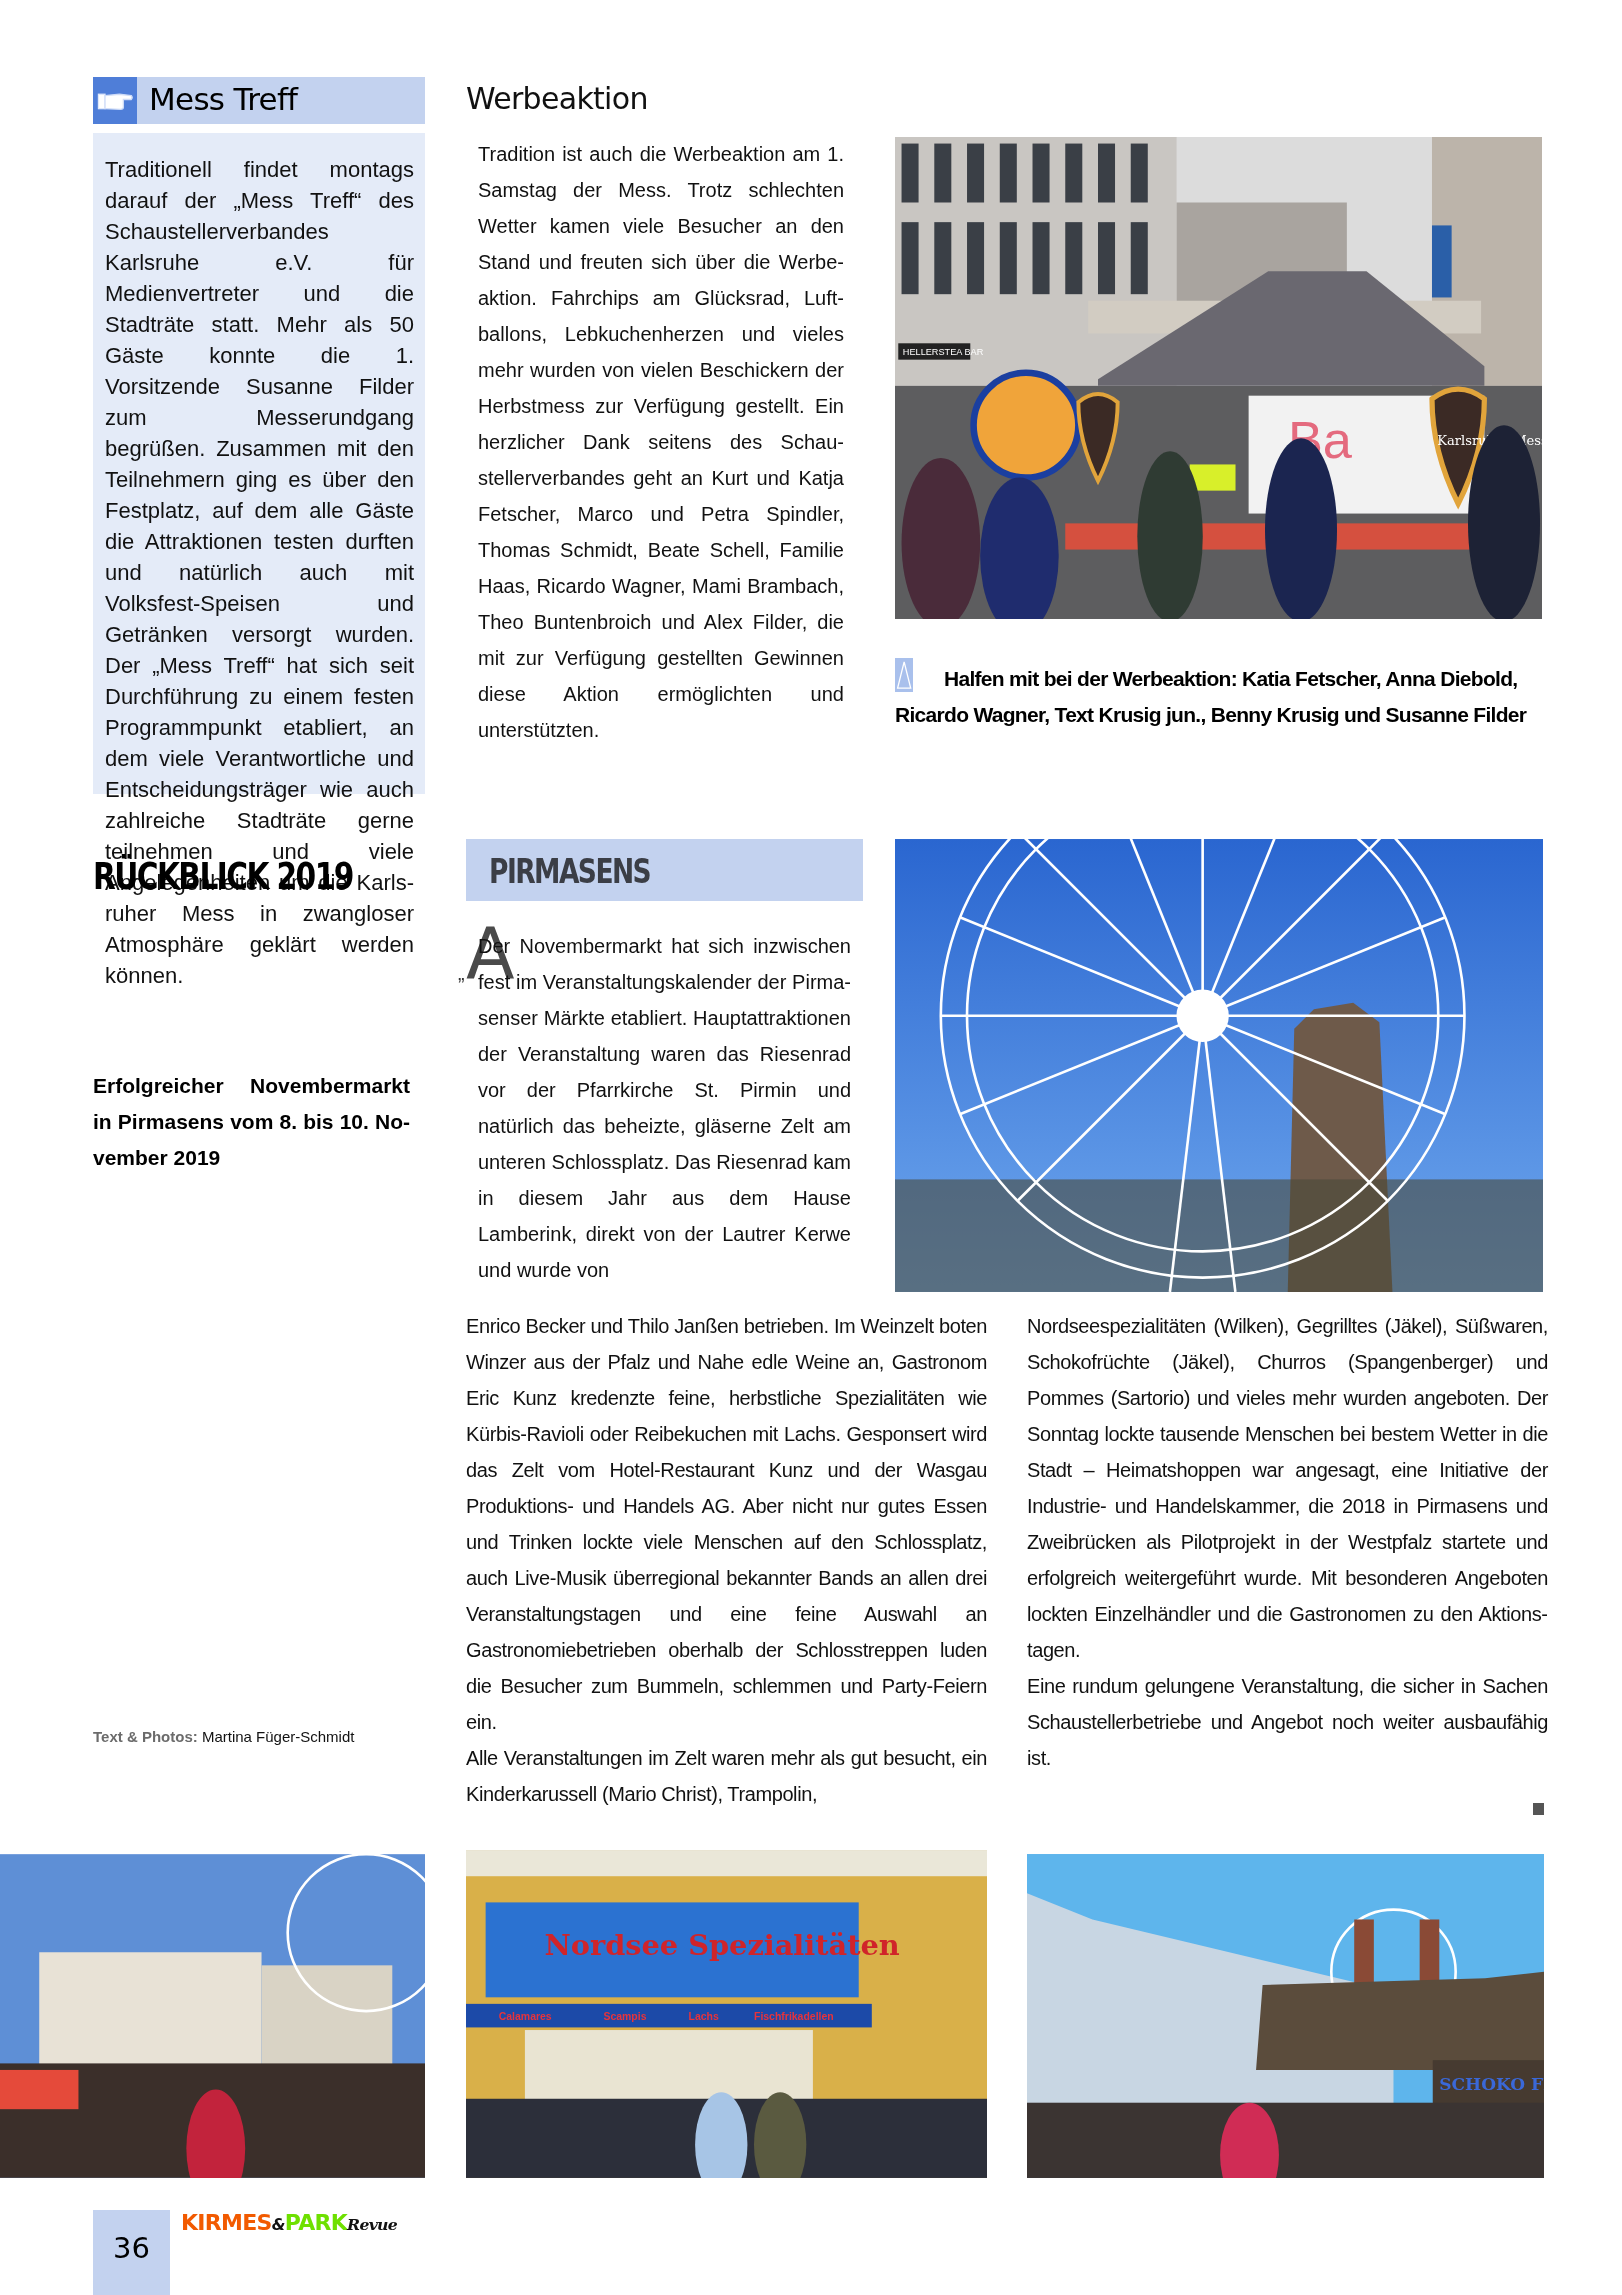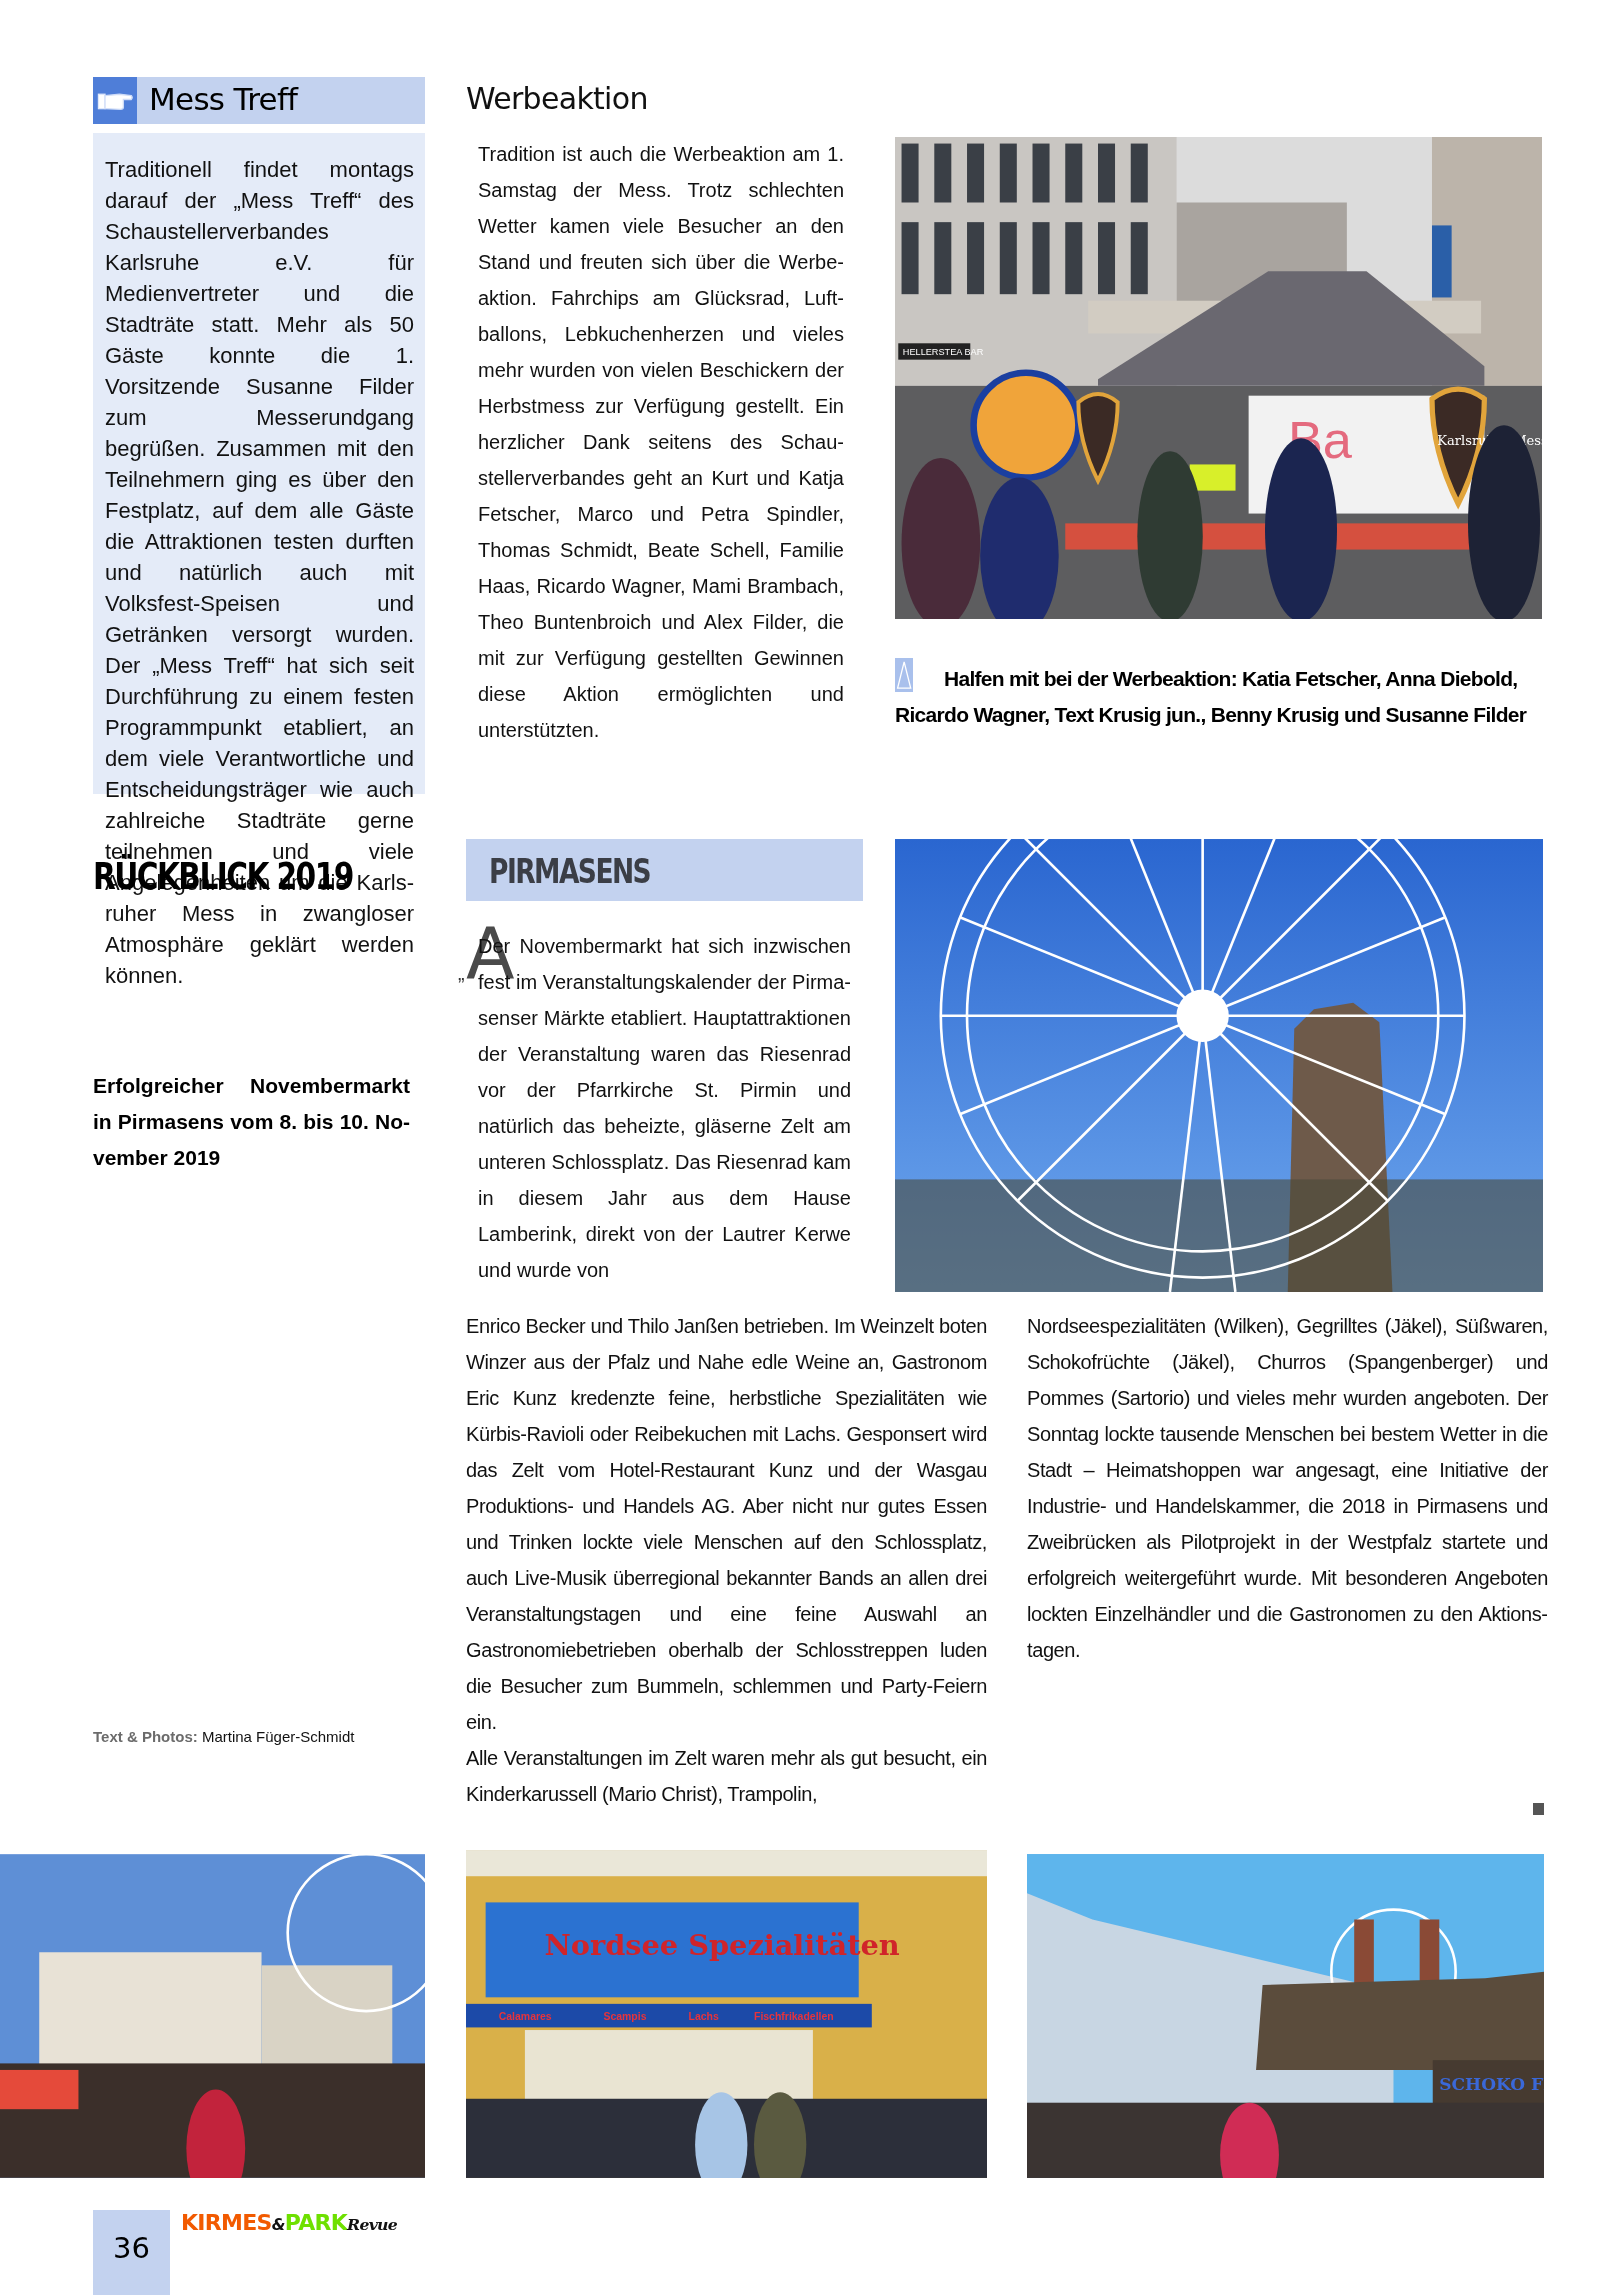--- a/index.html
+++ b/index.html
@@ -152,20 +152,21 @@
   <p>Der Novembermarkt hat sich inzwischen fest im Veranstaltungskalender der Pirma­senser Märkte etabliert. Hauptattraktionen der Veranstaltung waren das Riesenrad vor der Pfarrkirche St. Pirmin und natürlich das beheizte, gläserne Zelt am unteren Schlossplatz. Das Riesenrad kam in die­sem Jahr aus dem Hause Lamberink, di­rekt von der Lautrer Kerwe und wurde von</p>
 </div>
 
 <div class="abs condensed" id="pir-text-b">
   <p>Enrico Becker und Thilo Janßen betrieben. Im Weinzelt boten Winzer aus der Pfalz und Nahe edle Weine an, Gastronom Eric Kunz kredenzte feine, herbstliche Spe­zialitäten wie Kürbis-Ravioli oder Reibekuchen mit Lachs. Gesponsert wird das Zelt vom Hotel-Restaurant Kunz und der Wasgau Produktions- und Handels AG. Aber nicht nur gutes Essen und Trinken lockte viele Menschen auf den Schlossplatz, auch Live-Musik über­regional bekannter Bands an allen drei Veranstaltungs­tagen und eine feine Auswahl an Gastronomiebetrieben oberhalb der Schlosstreppen luden die Besucher zum Bummeln, schlemmen und Party-Feiern ein.</p>
   <p>Alle Veranstaltungen im Zelt waren mehr als gut be­sucht, ein Kinderkarussell (Mario Christ), Trampolin,</p>
 </div>
 
 <div class="abs condensed" id="pir-text-c">
   <p>Nordseespezialitäten (Wilken), Gegrilltes (Jäkel), Süß­waren, Schokofrüchte (Jäkel), Churros (Spangenber­ger) und Pommes (Sartorio) und vieles mehr wurden angeboten. Der Sonntag lockte tausende Menschen bei bestem Wetter in die Stadt – Heimatshoppen war angesagt, eine Initiative der Industrie- und Handels­kammer, die 2018 in Pirmasens und Zweibrücken als Pilotprojekt in der Westpfalz startete und erfolgreich weitergeführt wurde. Mit besonderen Angeboten lock­ten Einzelhändler und die Gastronomen zu den Aktions­tagen.</p>
+  <p>Eine rundum gelungene Veranstaltung, die sicher in Sachen Schaustellerbetriebe und Angebot noch weiter ausbaufähig ist.</p>
 </div>
 <div class="abs" id="end-square"></div>
 
 <div class="abs" id="ferris-photo">
   <svg width="648" height="453" viewBox="0 0 990 692">
     <defs>
       <linearGradient id="sky" x1="0" y1="0" x2="0" y2="1">
         <stop offset="0" stop-color="#2a66d0"></stop>
           <stop offset="1" stop-color="#6fa8ee"></stop>
       </linearGradient>

